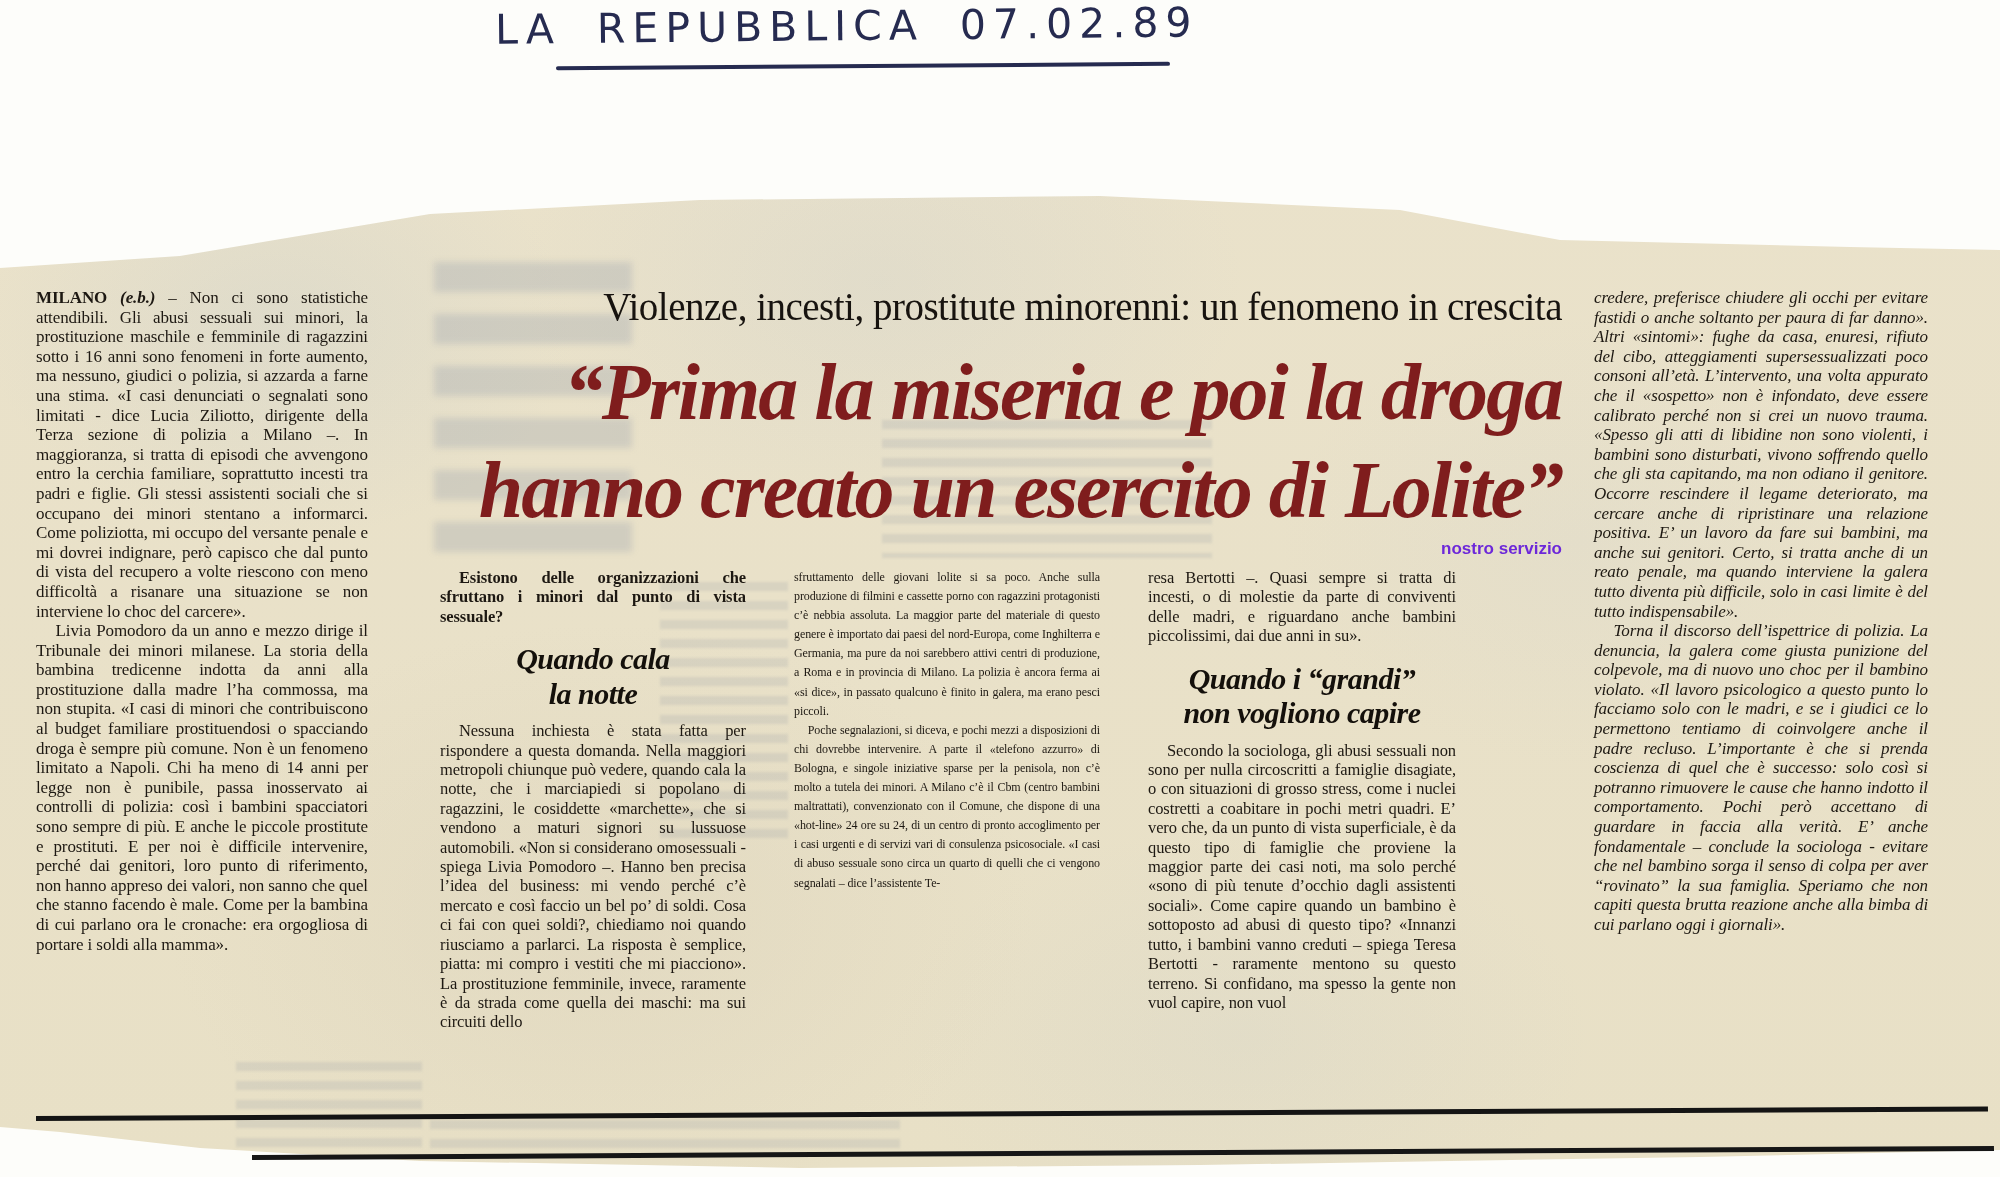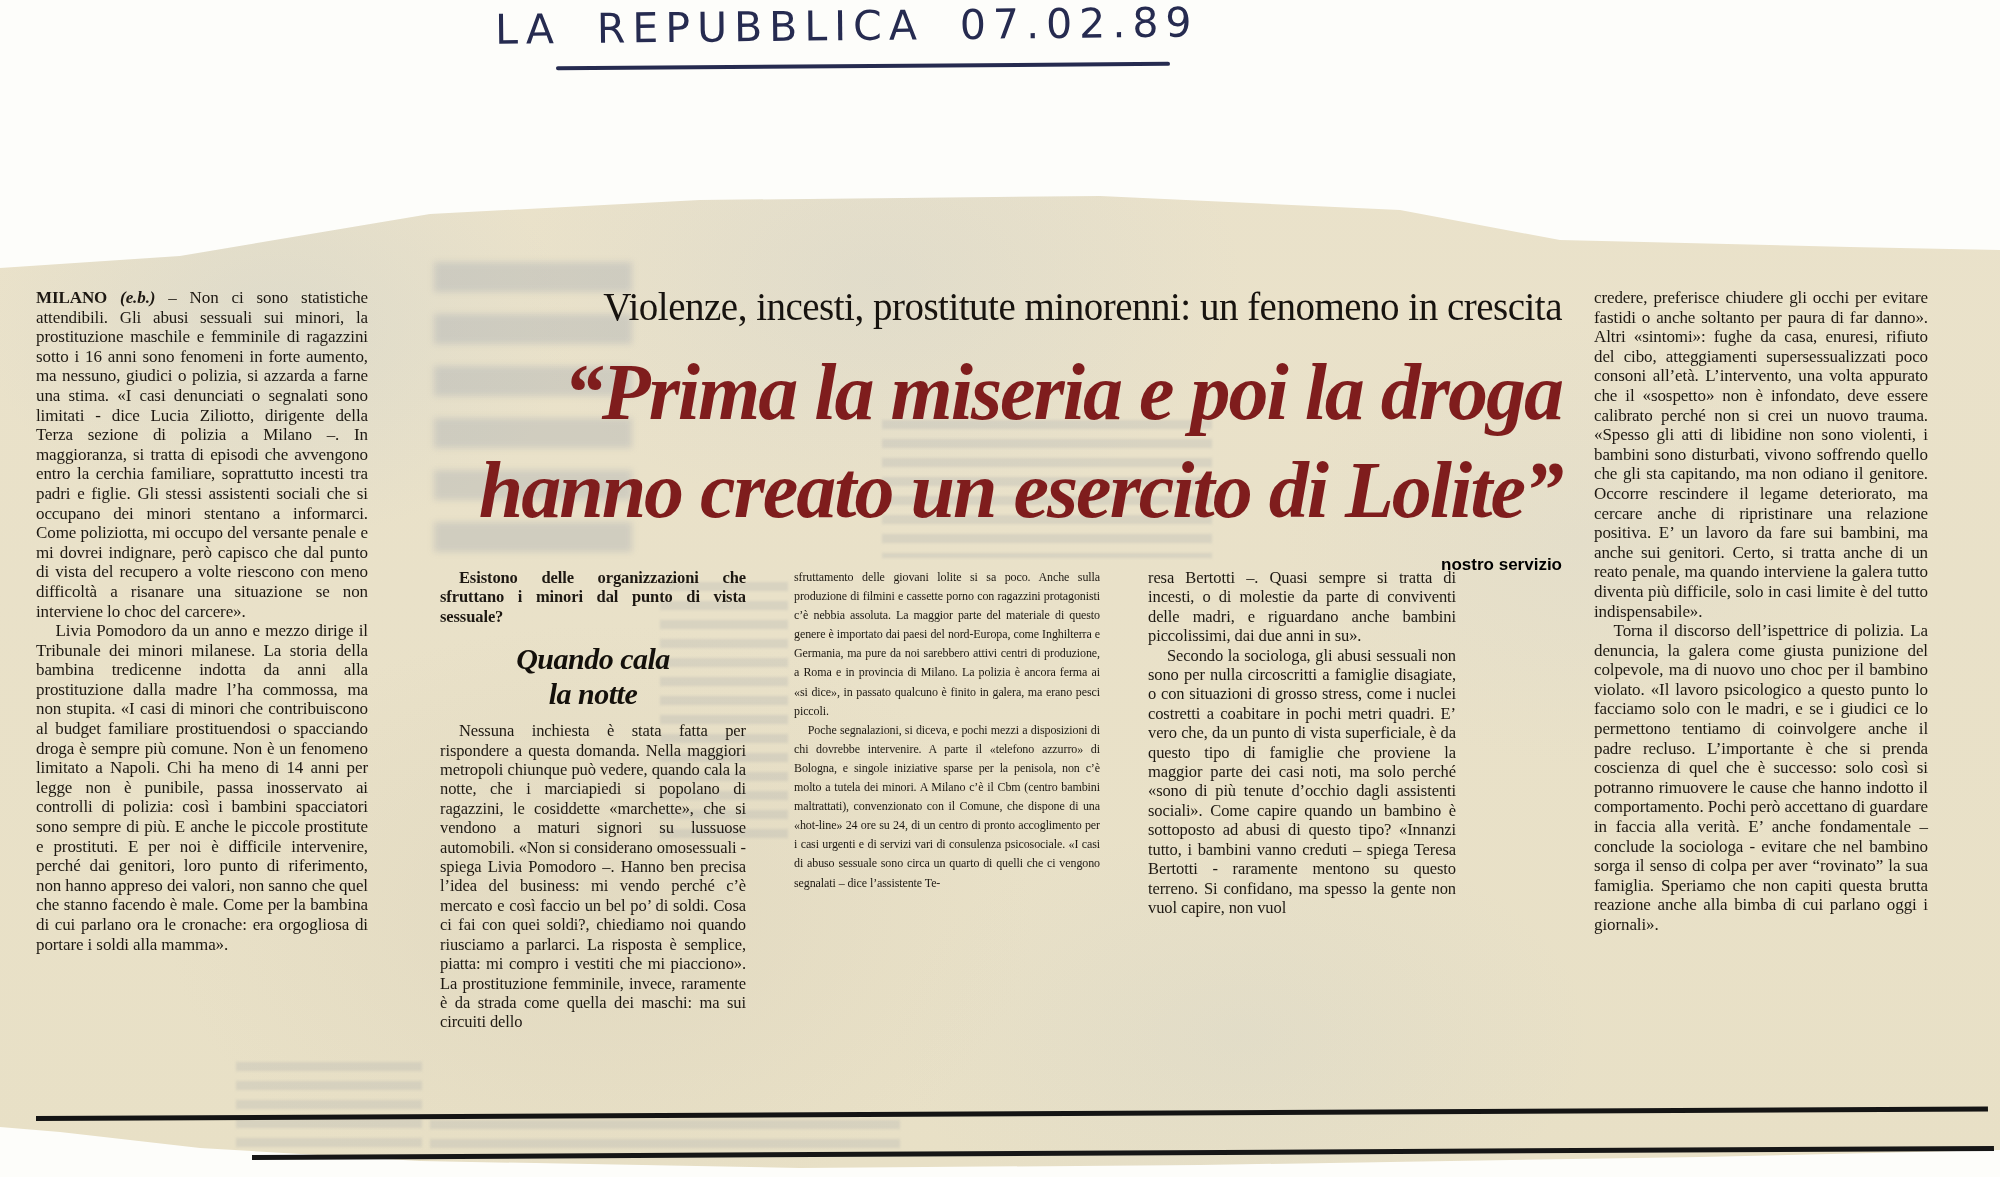--- a/index.html
+++ b/index.html
@@ -50,28 +50,28 @@
     filter:blur(3px);
   }
   
   .head-area{position:absolute;left:430px;top:286px;width:1132px;text-align:right;color:#17130f;}
   .kicker{font-size:39px;letter-spacing:-.5px;line-height:1.1;}
   .headline{
     margin-top:14px;font-size:80px;font-weight:bold;font-style:italic;
     line-height:98px;letter-spacing:-2px;color:#7f1d1d;
   }
   .byline{
-    margin-top:16px;font-family:"Liberation Sans","DejaVu Sans",sans-serif;
-    font-size:17px;font-weight:bold;color:#000000;
+    font-family:"Liberation Sans","DejaVu Sans",sans-serif;
+    font-size:17px;font-weight:bold;color:#6d28d9;
   }
   
   .col{position:absolute;text-align:justify;color:#1d1812;letter-spacing:-.1px;}
   .col p{margin:0;text-indent:1.15em;}
   #col1{left:36px;top:288px;width:332px;font-size:17px;line-height:19.6px;}
-  #col5{left:1594px;top:288px;width:334px;font-size:17px;line-height:19.6px;}
+  #col5{left:1594px;top:288px;width:334px;font-size:17px;line-height:19.6px;font-style:italic;}
   #col2{left:440px;top:568px;width:306px;font-size:16.5px;line-height:19.4px;}
   #col3{left:794px;top:568px;width:306px;font-size:12px;line-height:19.1px;}
   #col4{left:1148px;top:568px;width:308px;font-size:16.5px;line-height:19.4px;}
   #col1 .lead{text-indent:0;}
   .lead-loc{font-weight:bold;margin-top:44px;}
   .lead-eb{font-weight:bold;font-style:italic;}
   #col3 p:first-child{text-indent:0;}
   #col5 p:first-child{text-indent:0;}
   .question{font-weight:bold;}
   .continuation{text-indent:0 !important;margin:0;}
@@ -134,20 +134,25 @@
 
 <div class="col" id="col3">
   <div>
       <p>sfruttamento delle giovani lolite si sa poco. Anche sulla produzione di filmini e cassette porno con ragazzini protagonisti c’è nebbia assoluta. La maggior parte del materiale di questo genere è importato dai paesi del nord-Europa, come Inghilterra e Germania, ma pure da noi sarebbero attivi centri di produzione, a Roma e in provincia di Milano. La polizia è ancora ferma ai «si dice», in passato qualcuno è finito in galera, ma erano pesci piccoli.</p>
       <p>Poche segnalazioni, si diceva, e pochi mezzi a disposizioni di chi dovrebbe intervenire. A parte il «telefono azzurro» di Bologna, e singole iniziative sparse per la penisola, non c’è molto a tutela dei minori. A Milano c’è il Cbm (centro bambini maltrattati), convenzionato con il Comune, che dispone di una «hot-line» 24 ore su 24, di un centro di pronto accoglimento per i casi urgenti e di servizi vari di consulenza psicosociale. «I casi di abuso sessuale sono circa un quarto di quelli che ci vengono segnalati – dice l’assistente Te-</p>
     </div>
 </div>
 
 <div class="col" id="col4">
   <p class="continuation">resa Bertotti –. Quasi sempre si tratta di incesti, o di molestie da parte di conviventi delle madri, e riguardano anche bambini piccolissimi, dai due anni in su».</p>
+  <div class="subhead">
+    <span class="sh-line">Quando i “grandi”</span>
+    <span class="sh-rule"></span>
+    <span class="sh-line">non vogliono capire</span>
+  </div>
   <div>
       <p>Secondo la sociologa, gli abusi sessuali non sono per nulla circoscritti a famiglie disagiate, o con situazioni di grosso stress, come i nuclei costretti a coabitare in pochi metri quadri. E’ vero che, da un punto di vista superficiale, è da questo tipo di famiglie che proviene la maggior parte dei casi noti, ma solo perché «sono di più tenute d’occhio dagli assistenti sociali». Come capire quando un bambino è sottoposto ad abusi di questo tipo? «Innanzi tutto, i bambini vanno creduti – spiega Teresa Bertotti - raramente mentono su questo terreno. Si confidano, ma spesso la gente non vuol capire, non vuol</p>
     </div>
 </div>
 
 <div class="col" id="col5">
   <div>
       <p>credere, preferisce chiudere gli occhi per evitare fastidi o anche soltanto per paura di far danno». Altri «sintomi»: fughe da casa, enuresi, rifiuto del cibo, atteggiamenti supersessualizzati poco consoni all’età. L’intervento, una volta appurato che il «sospetto» non è infondato, deve essere calibrato perché non si crei un nuovo trauma. «Spesso gli atti di libidine non sono violenti, i bambini sono disturbati, vivono soffrendo quello che gli sta capitando, ma non odiano il genitore. Occorre rescindere il legame deteriorato, ma cercare anche di ripristinare una relazione positiva. E’ un lavoro da fare sui bambini, ma anche sui genitori. Certo, si tratta anche di un reato penale, ma quando interviene la galera tutto diventa più difficile, solo in casi limite è del tutto indispensabile».</p>
       <p>Torna il discorso dell’ispettrice di polizia. La denuncia, la galera come giusta punizione del colpevole, ma di nuovo uno choc per il bambino violato. «Il lavoro psicologico a questo punto lo facciamo solo con le madri, e se i giudici ce lo permettono tentiamo di coinvolgere anche il padre recluso. L’importante è che si prenda coscienza di quel che è successo: solo così si potranno rimuovere le cause che hanno indotto il comportamento. Pochi però accettano di guardare in faccia alla verità. E’ anche fondamentale – conclude la sociologa - evitare che nel bambino sorga il senso di colpa per aver “rovinato” la sua famiglia. Speriamo che non capiti questa brutta reazione anche alla bimba di cui parlano oggi i giornali».</p>
     </div>

